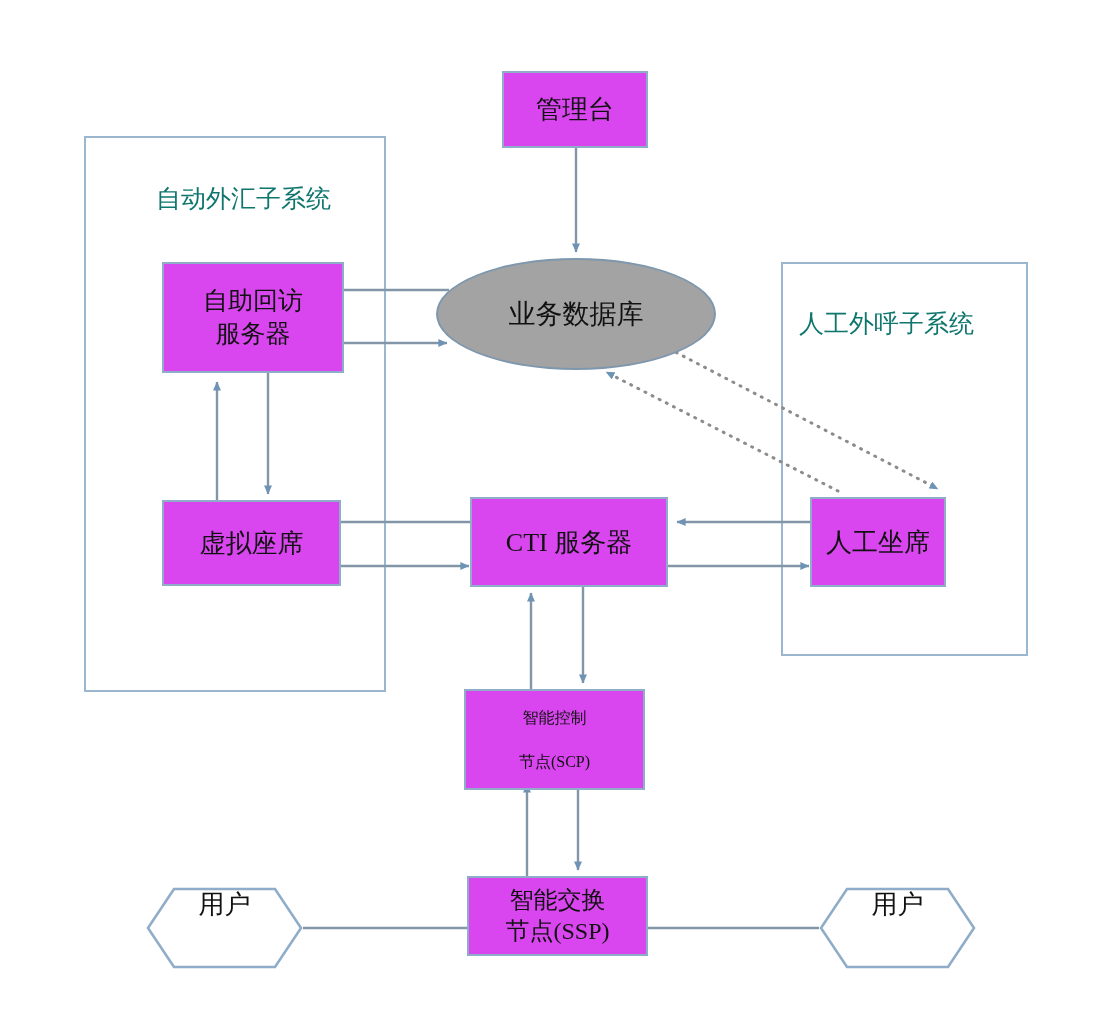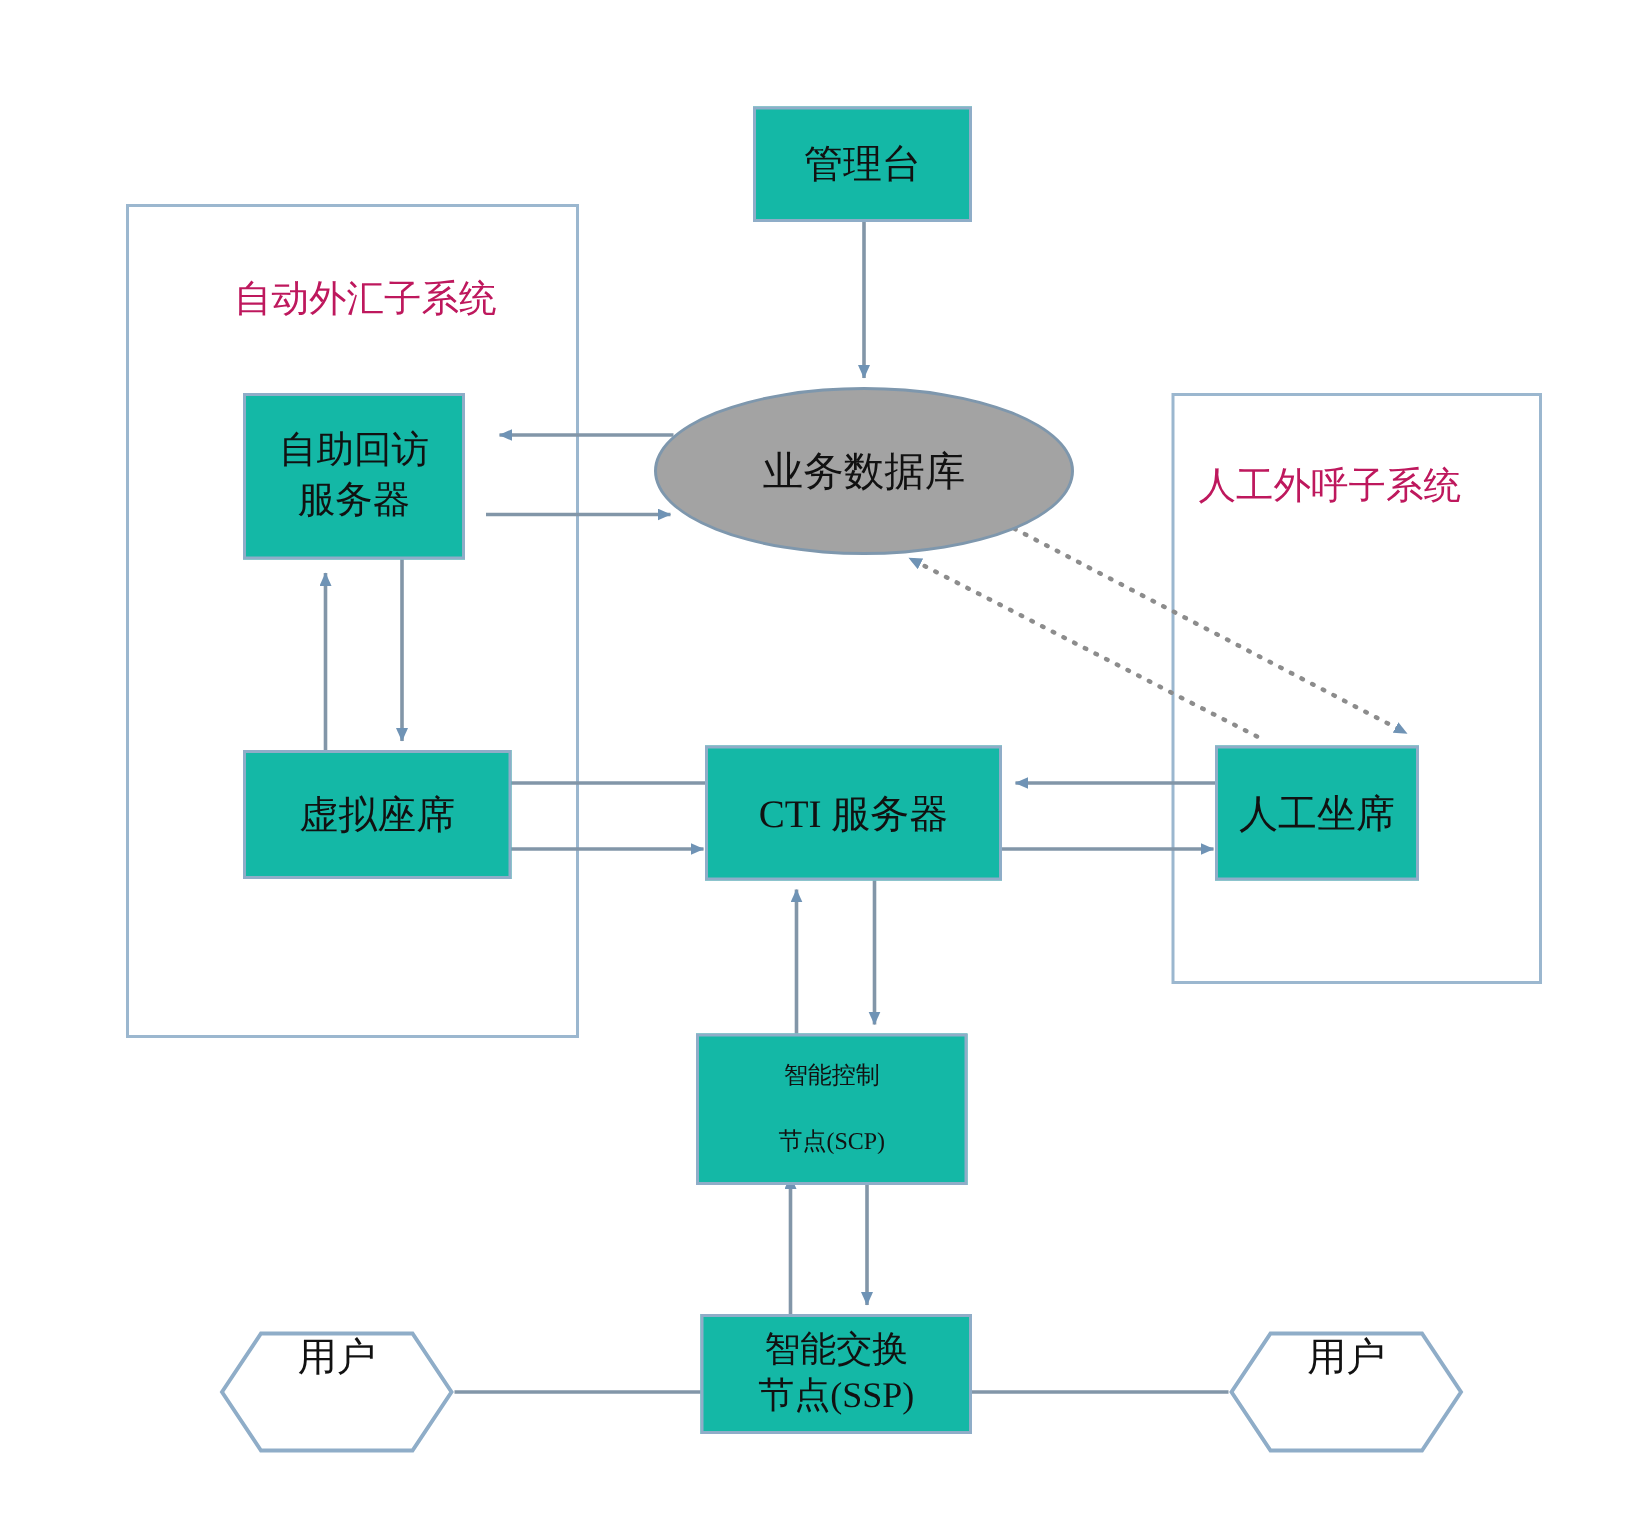--- a/index.html
+++ b/index.html
@@ -1,23 +1,23 @@
 <!DOCTYPE html>
 <html><head>
 <meta charset="utf-8">
 <style>
   html,body{margin:0;padding:0;background:#ffffff;}
   body{width:1101px;height:1026px;font-family:"Liberation Serif","DejaVu Serif",serif;}
   #stage{position:relative;width:1101px;height:1026px;overflow:hidden;background:#fff;}
   #wires{position:absolute;left:0;top:0;width:1101px;height:1026px;}
   .node{position:absolute;box-sizing:border-box;display:flex;align-items:center;justify-content:center;
-        text-align:center;color:#111;background:#14b8a6;}
+        text-align:center;color:#111;background:#d946ef;}
   .rect{border:2px solid #8fadc8;}
   .container{border:2px solid #9bb7cf;background:transparent;display:block;}
-  .clabel{position:absolute;color:#be185d;white-space:nowrap;}
+  .clabel{position:absolute;color:#0f766e;white-space:nowrap;}
   .lines{display:flex;flex-direction:column;gap:2px;line-height:1.22;}
   .hex{position:absolute;display:flex;align-items:flex-start;justify-content:center;color:#111;}
   .hex svg{position:absolute;left:0;top:0;}
   .hex span{position:relative;z-index:2;}
 </style>
 </head>
 <body>
 
 <div id="stage">
 
@@ -75,21 +75,21 @@
   </svg>
 
   <div class="node rect" style="left:502px;top:71px;width:146px;height:77px;">
     <span style="font-size:26px;">管理台</span>
   </div>
 
   <div class="node" style="left:436px;top:258px;width:280px;height:112px;border:2.5px solid #7e97ad;border-radius:50%;background:#a3a3a3;font-family:Liberation Mono, monospace;">
     <span style="font-size:27px;">业务数据库</span>
   </div>
 
-  <div class="node rect" style="left:162px;top:262px;width:148px;height:111px;text-align:center;">
+  <div class="node rect" style="left:162px;top:262px;width:182px;height:111px;text-align:center;">
     <span class="lines" style="font-size:25px;">
       <span>自助回访</span>
       <span>服务器</span>
     </span>
   </div>
 
   <div class="node rect" style="left:162px;top:500px;width:179px;height:86px;justify-content:center;">
     <span style="font-size:26px;">虚拟座席</span>
   </div>
 

